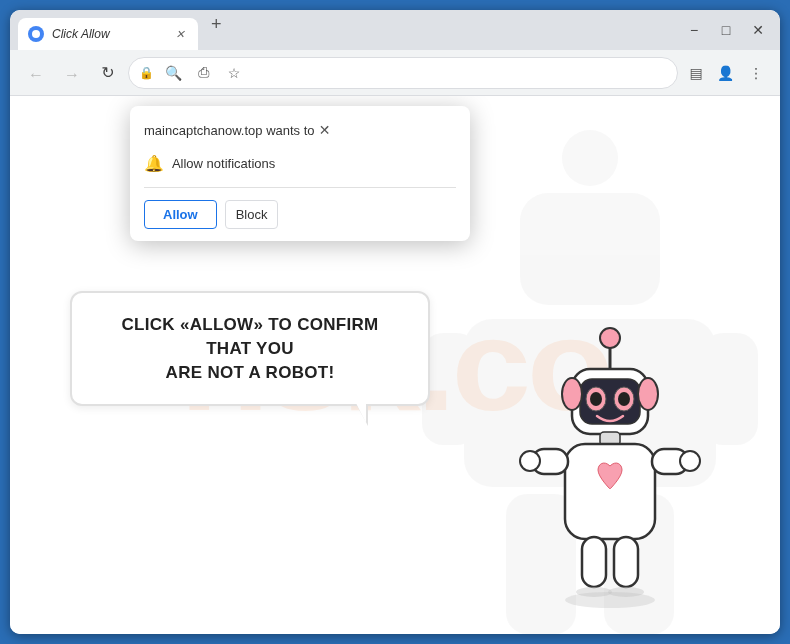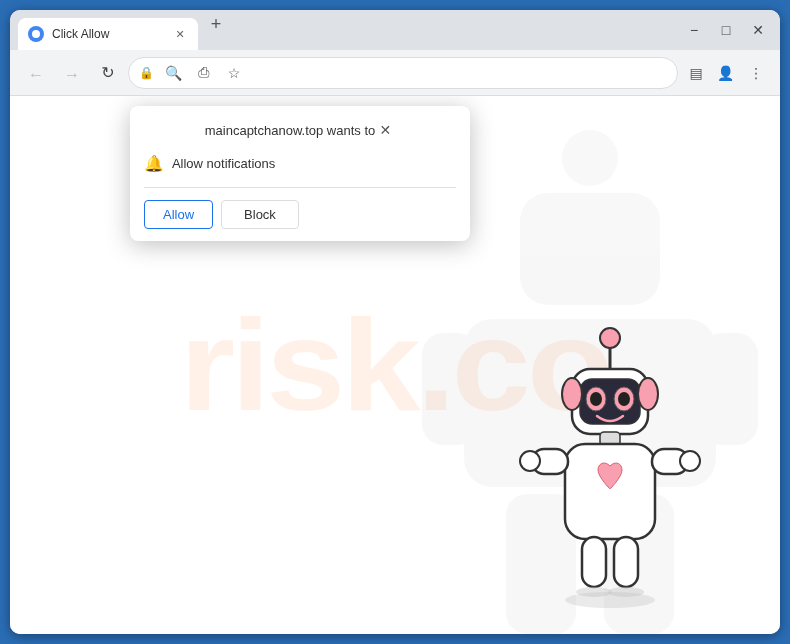--- a/index.html
+++ b/index.html
@@ -32,20 +32,21 @@
       padding: 0 8px;
       gap: 0;
       border-radius: 10px 10px 0 0;
     }
 
     .tab-strip {
       display: flex;
       align-items: flex-start;
       height: 100%;
       flex: 1;
+      font-style: italic;
     }
 
     .tab {
       background: #fff;
       height: 32px;
       display: flex;
       align-items: center;
       padding: 0 10px;
       border-radius: 8px 8px 0 0;
       gap: 8px;
@@ -232,21 +233,21 @@
       background: #fff;
       border-radius: 8px;
       box-shadow: 0 4px 24px rgba(0,0,0,0.25);
       z-index: 10;
       padding: 0;
     }
 
     .popup-header {
       display: flex;
       align-items: center;
-      justify-content: center;
+      justify-content: flex-start;
       padding: 14px 14px 10px 14px;
     }
 
     .popup-site {
       font-size: 13px;
       color: #333;
     }
 
     .popup-close {
       width: 20px;
@@ -291,25 +292,25 @@
     }
 
     .btn-allow {
       padding: 6px 18px;
       background: #fff;
       border: 1px solid #1a73e8;
       color: #1a73e8;
       border-radius: 4px;
       cursor: pointer;
       font-size: 13px;
-      font-weight: 400;
+      font-weight: 700;
     }
 
     .btn-block {
-      padding: 6px 22px;
+      padding: 6px 10px;
       background: #fff;
       border: 1px solid #dadce0;
       color: #333;
       border-radius: 4px;
       cursor: pointer;
       font-size: 13px;
       font-weight: 500;
     }
 
     
@@ -460,20 +461,28 @@
         <span class="bell-icon">🔔</span>
         <span class="permission-text">Allow notifications</span>
       </div>
       <div class="popup-divider"></div>
       <div class="popup-buttons">
         <button class="btn-allow">Allow</button>
         <button class="btn-block">Block</button>
       </div>
     </div>
 
+    <div class="cta-container">
+      <div class="speech-bubble">
+        <div class="cta-text">
+          <span>CLICK «ALLOW» TO CONFIRM THAT YOU</span><br>
+          <span>ARE NOT A ROBOT!</span>
+        </div>
+      </div>
+    </div>
 
     <div class="robot-container">
       <svg class="robot-svg" viewBox="0 0 220 300" xmlns="http://www.w3.org/2000/svg">
 
         <line x1="110" y1="30" x2="110" y2="55" stroke="#333" stroke-width="3"></line>
         <circle cx="110" cy="24" r="10" fill="#f8a0b0" stroke="#333" stroke-width="2"></circle>
 
         <rect x="72" y="55" width="76" height="65" rx="18" fill="white" stroke="#333" stroke-width="2.5"></rect>
 
         <rect x="80" y="65" width="60" height="45" rx="12" fill="#2a2a3a" stroke="#333" stroke-width="1.5"></rect>

